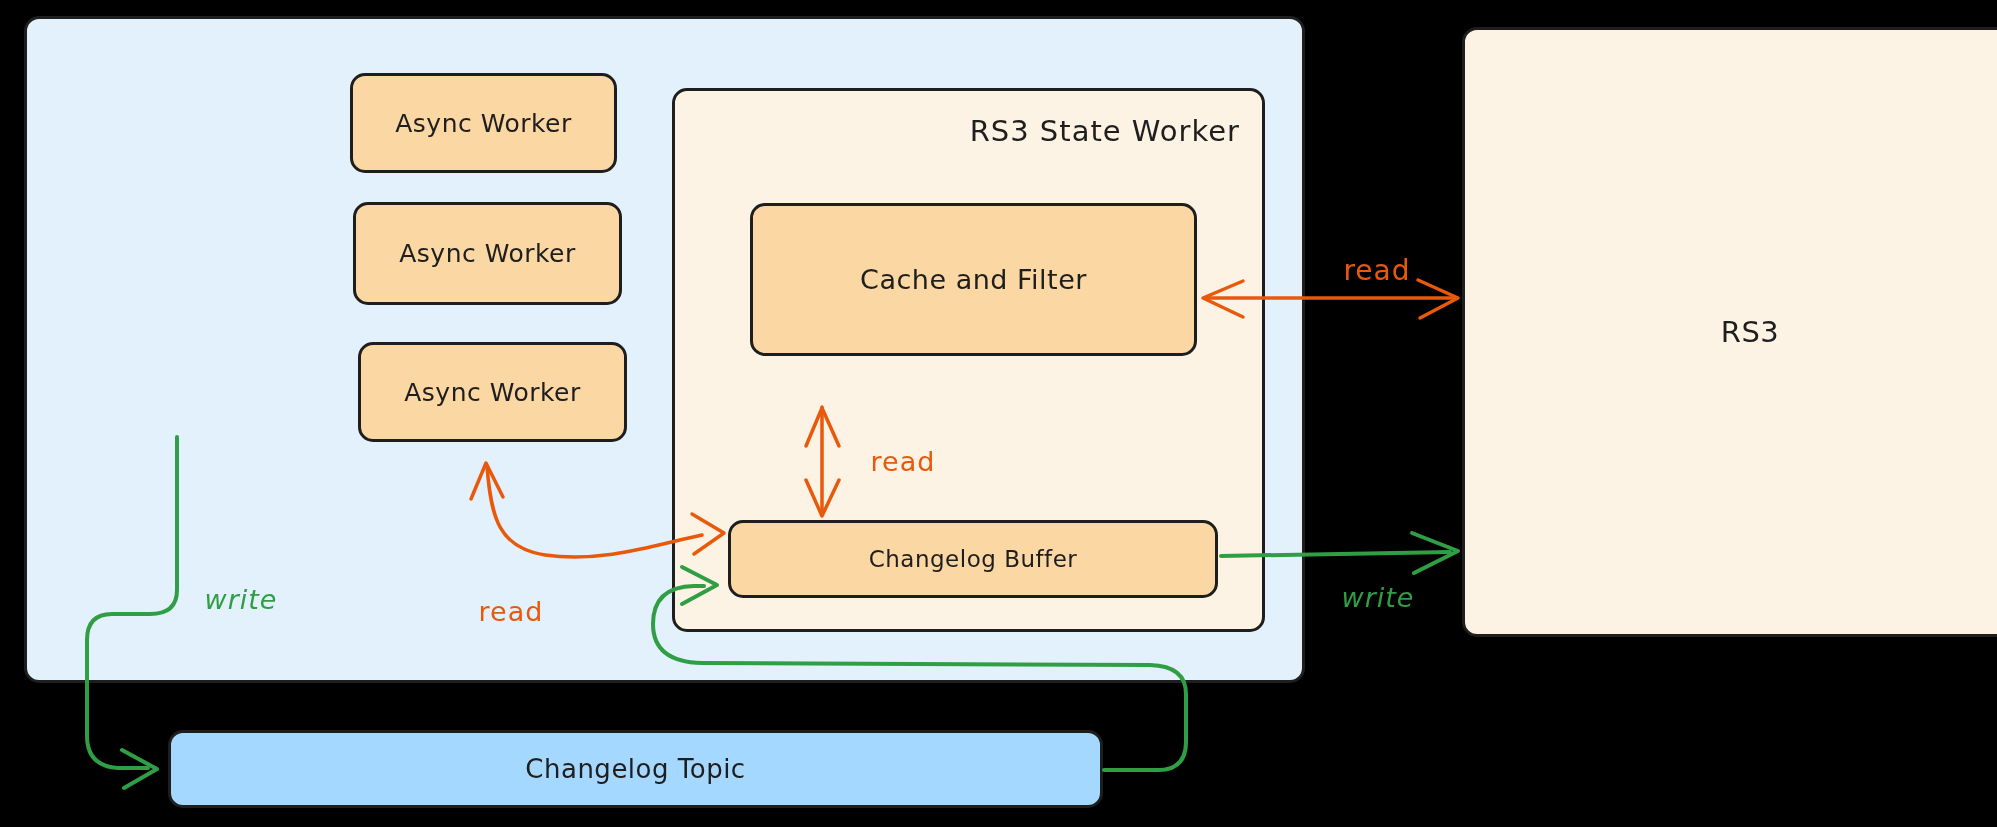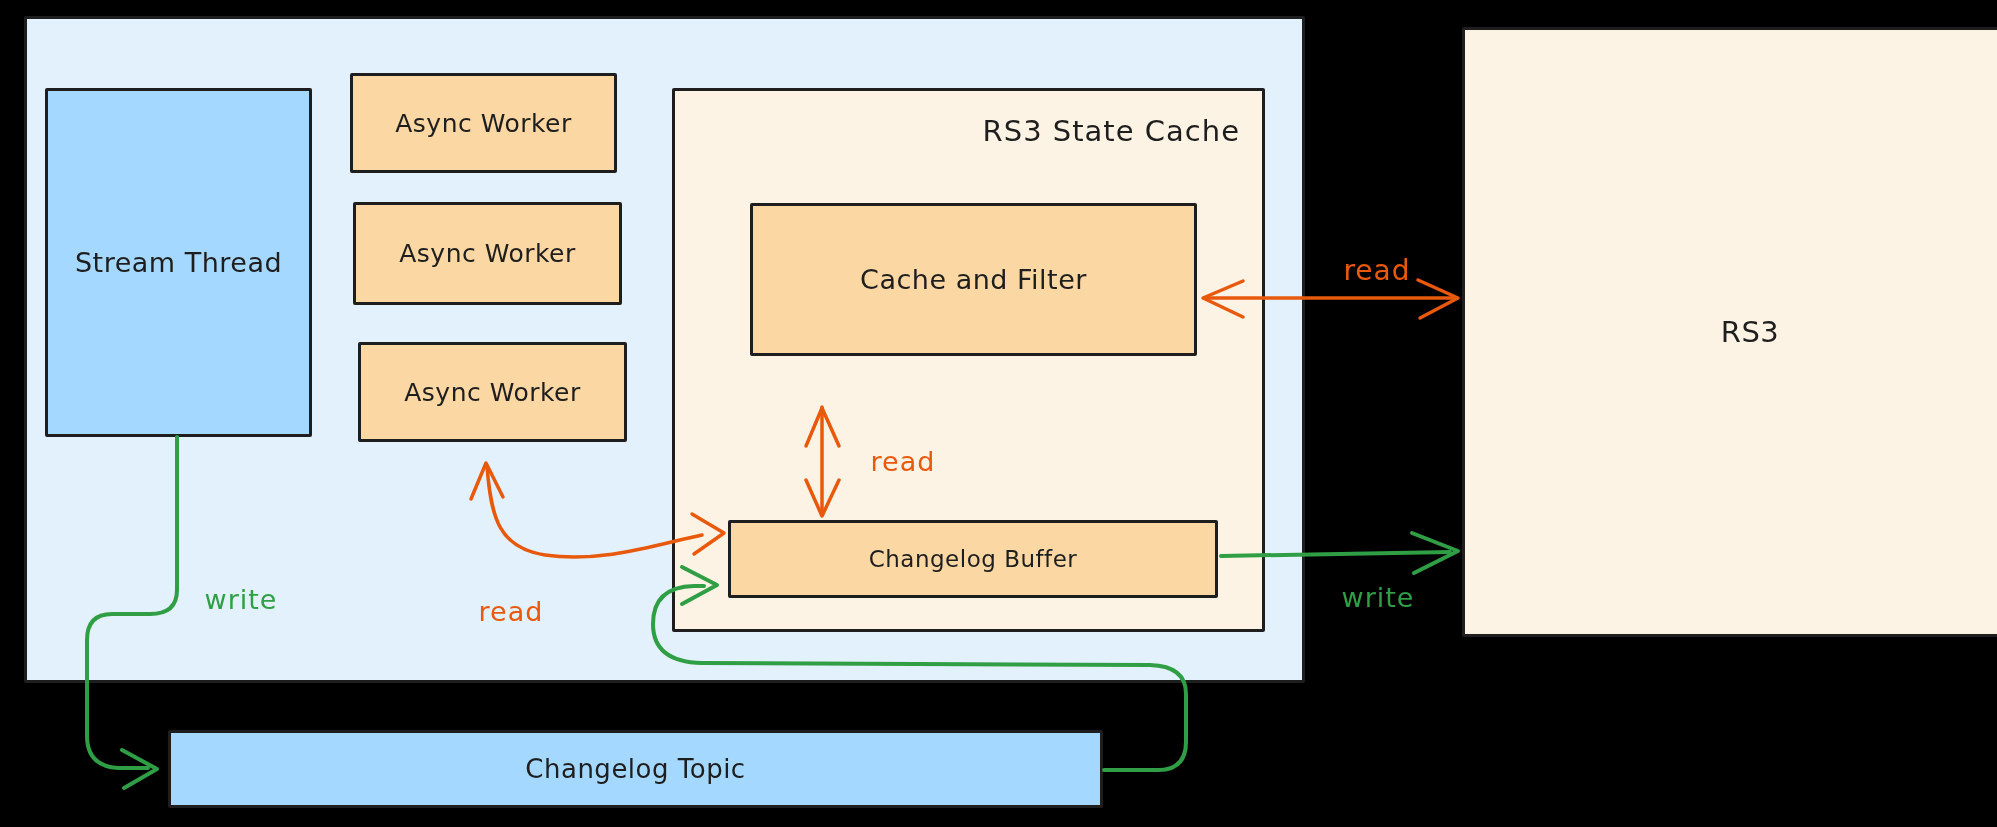--- a/index.html
+++ b/index.html
@@ -7,21 +7,21 @@
     position:relative;
     width:1997px; height:827px;
     background:var(--bg,#000);
     font-family:"DejaVu Sans", sans-serif;
     overflow:hidden;
   }
   .box {
     position:absolute;
     box-sizing:border-box;
     border:3px solid var(--ink,#1e1e1e);
-    border-radius:2px;
+    border-radius:15px;
     display:flex; align-items:center; justify-content:center;
     color:var(--ink,#1e1e1e);
     text-align:center;
     letter-spacing:0.5px;
   }
   .fill-blue   { background:var(--blue-fill,#a5d8ff); }
   .fill-orange { background:var(--orange-fill,#fbd7a3); }
   .fill-cream  { background:var(--cream-fill,#fdf3e4); }
   .fill-panel  { background:var(--panel-fill,#e3f1fc); }
   .store-title {
@@ -31,50 +31,47 @@
     letter-spacing:1px;
     white-space:nowrap;
   }
   .edge-label {
     position:absolute;
     transform:translate(-50%,-50%);
     font-size:27px;
     letter-spacing:1px;
     white-space:nowrap;
   }
-  .lbl-green  { color:var(--green,#2f9e44); }
+  .lbl-green  { color:var(--green,#2f9e44);font-style:italic; }
   .lbl-orange { color:var(--orange,#e8590c);text-align:center; }
   svg.wires { position:absolute; left:0; top:0; width:1997px; height:827px; pointer-events:none; }
   svg.wires path { fill:none; stroke-linecap:round; stroke-linejoin:round; }
   .wire-green  { stroke:var(--green,#2f9e44);  stroke-width:4; }
   .wire-orange { stroke:var(--orange,#e8590c); stroke-width:3.5; }
 </style>
 </head>
 <body>
 
 <div class="stage" style="--bg: #000000; --ink: #1e1e1e; --panel-fill: #e3f1fc; --blue-fill: #a5d8ff; --orange-fill: #fbd7a3; --cream-fill: #fdf3e4; --green: #2f9e44; --orange: #e8590c;">
 
   <div class="box fill-panel" style="left:24px; top:16px; width:1281px; height:667px;"></div>
 
-  <div class="box fill-blue" style="left:45px; top:88px; width:267px; height:349px; font-size:27px;">
-    <span>Stream Thread</span>
-  </div>
 
   <div class="box fill-orange" style="left:350px; top:73px; width:267px; height:100px; font-size:25px;">
     <span>Async Worker</span>
   </div>
   <div class="box fill-orange" style="left:353px; top:202px; width:269px; height:103px; font-size:25px;">
     <span>Async Worker</span>
   </div>
   <div class="box fill-orange" style="left:358px; top:342px; width:269px; height:100px; font-size:25px;">
     <span>Async Worker</span>
   </div>
 
   <div class="box fill-cream" style="left:672px; top:88px; width:593px; height:544px;"></div>
-  <div class="store-title" style="right:757px; top:114px;">RS3 State Cache</div>
+  <div class="store-title" style="right:757px; top:114px;">RS3 State Worker</div>
 
   <div class="box fill-orange" style="left:750px; top:203px; width:447px; height:153px; font-size:27px;">
     <span>Cache and Filter</span>
   </div>
 
   <div class="box fill-orange" style="left:728px; top:520px; width:490px; height:78px; font-size:23px;">
     <span>Changelog Buffer</span>
   </div>
 
   <div class="box fill-cream" style="left:1462px; top:27px; width:576px; height:610px; font-size:29px;">

